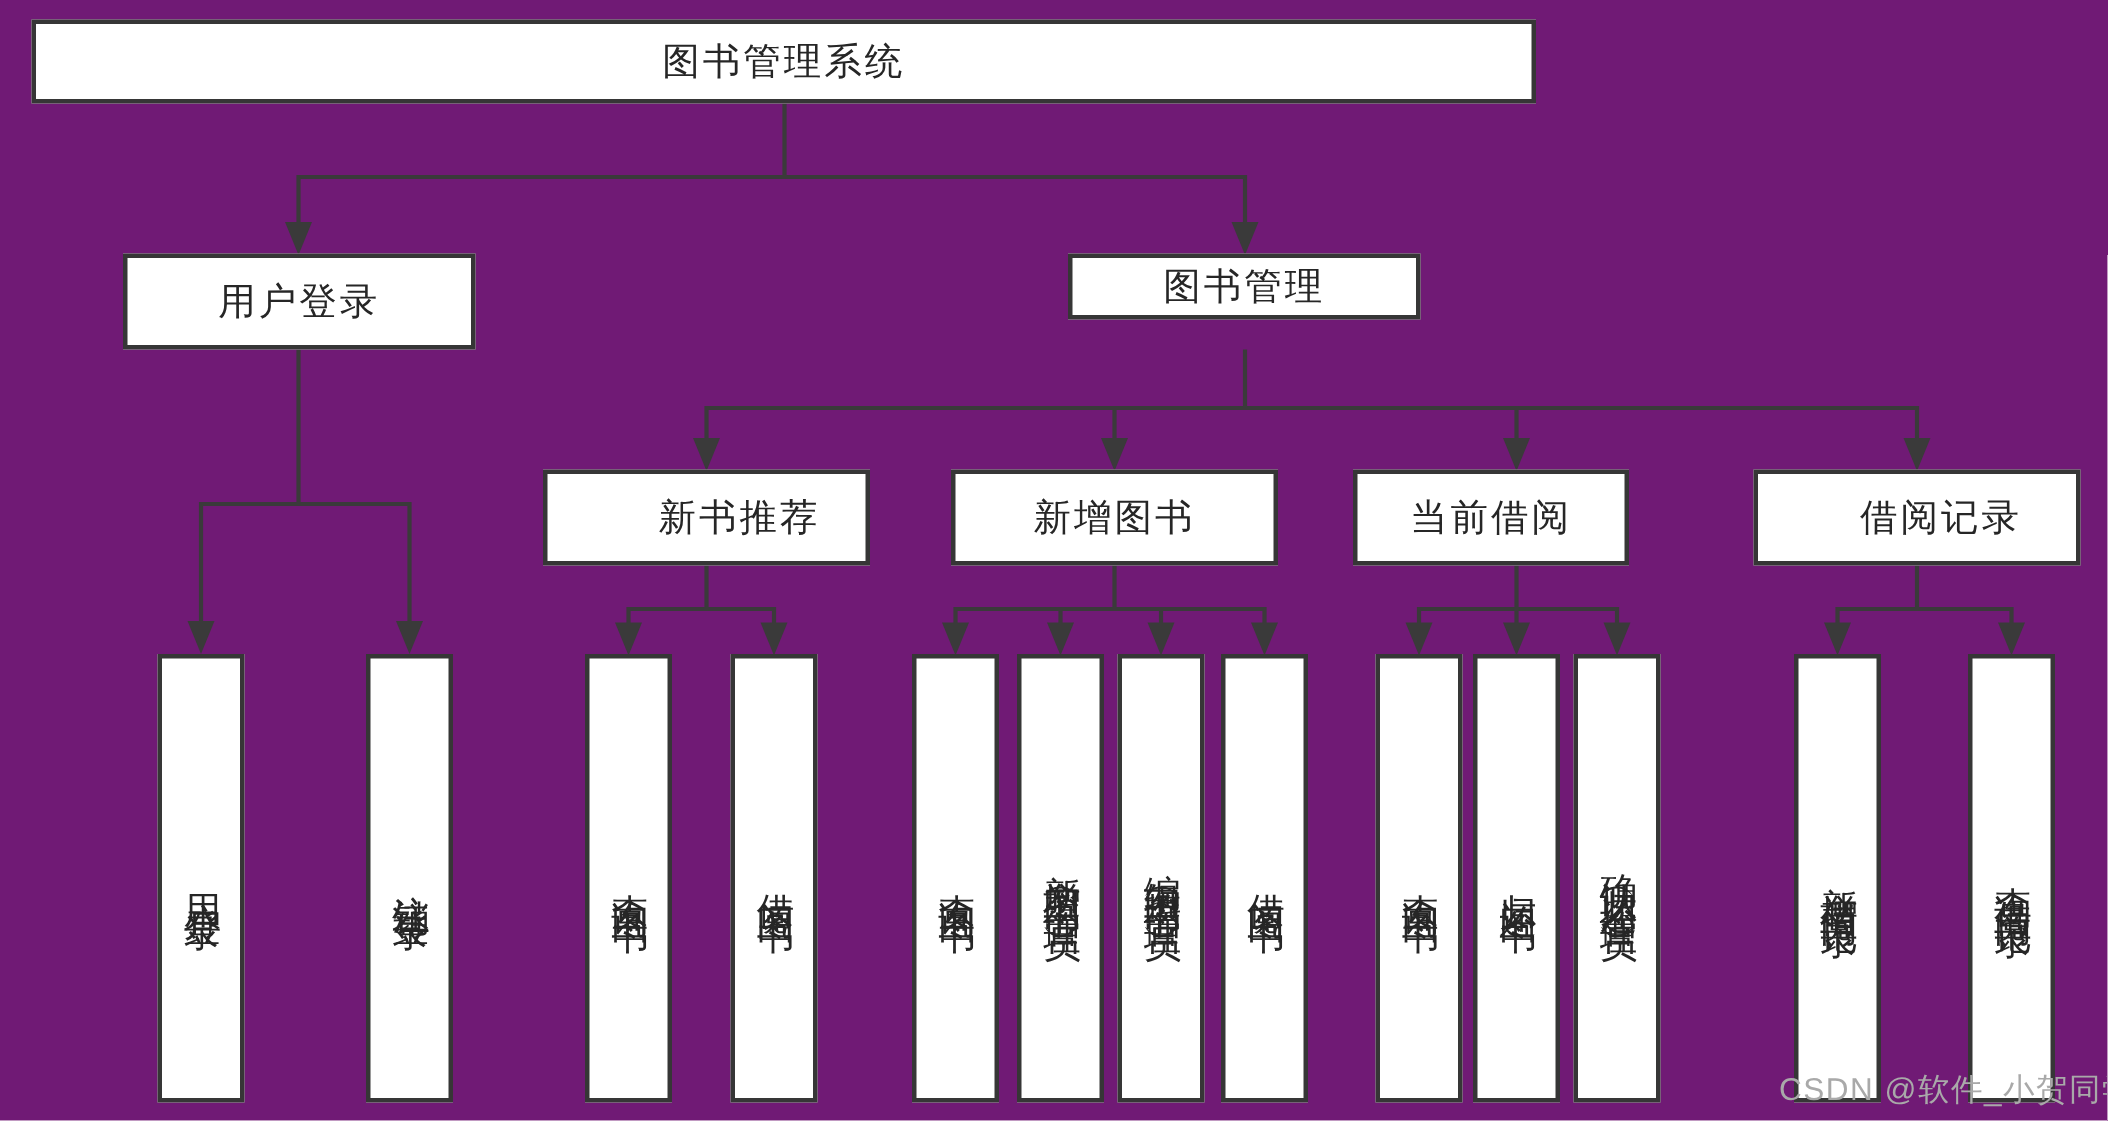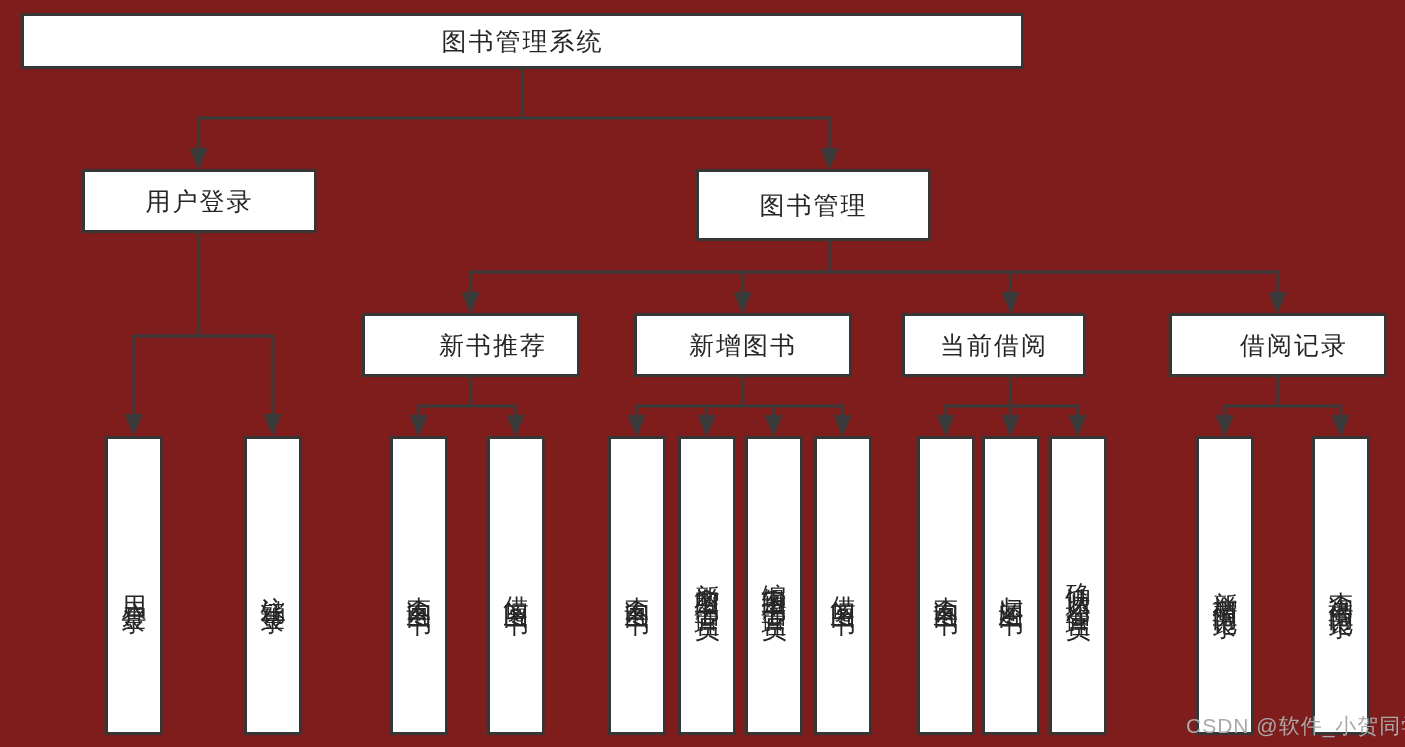--- a/index.html
+++ b/index.html
@@ -1,20 +1,20 @@
 <!DOCTYPE html>
 <html><head>
 <meta charset="utf-8">
 <style>
   html, body { margin: 0; padding: 0; background: #ffffff; }
   #stage {
     position: relative;
     width: 1405px;
     height: 747px;
-    background: #7f1d1d;
+    background: #701a75;
     font-family: "Liberation Sans", "DejaVu Sans", sans-serif;
     color: #262626;
     overflow: hidden;
   }
   #connectors {
     position: absolute;
     left: 0; top: 0;
     width: 1405px; height: 747px;
   }
   .node {
@@ -98,21 +98,21 @@
       <polygon points="1069,415 1087,415 1078,437"></polygon>
 
       <polygon points="1216,415 1234,415 1225,437"></polygon>
       <polygon points="1332,415 1350,415 1341,437"></polygon>
     </g>
   </svg>
 
   <div class="node h" style="left:21px; top:13px; width:1003px; height:56px;">图书管理系统</div>
 
   <div class="node h" style="left:82px; top:169px; width:235px; height:64px;">用户登录</div>
-  <div class="node h" style="left:696px; top:169px; width:235px; height:72px;text-align:right;">图书管理</div>
+  <div class="node h" style="left:712px; top:169px; width:235px; height:44px;text-align:right;">图书管理</div>
 
   <div class="node h" style="left:362px; top:313px; width:218px; height:64px;padding-left:44px;">新书推荐</div>
   <div class="node h" style="left:634px; top:313px; width:218px; height:64px;">新增图书</div>
   <div class="node h" style="left:902px; top:313px; width:184px; height:64px;">当前借阅</div>
   <div class="node h" style="left:1169px; top:313px; width:218px; height:64px;padding-left:32px;">借阅记录</div>
 
   <div class="node v" style="left:105px; top:436px; width:58px; height:299px;">用户登录</div>
   <div class="node v" style="left:244px; top:436px; width:58px; height:299px;">注销登录</div>
 
   <div class="node v" style="left:390px; top:436px; width:58px; height:299px;">查询图书</div>

